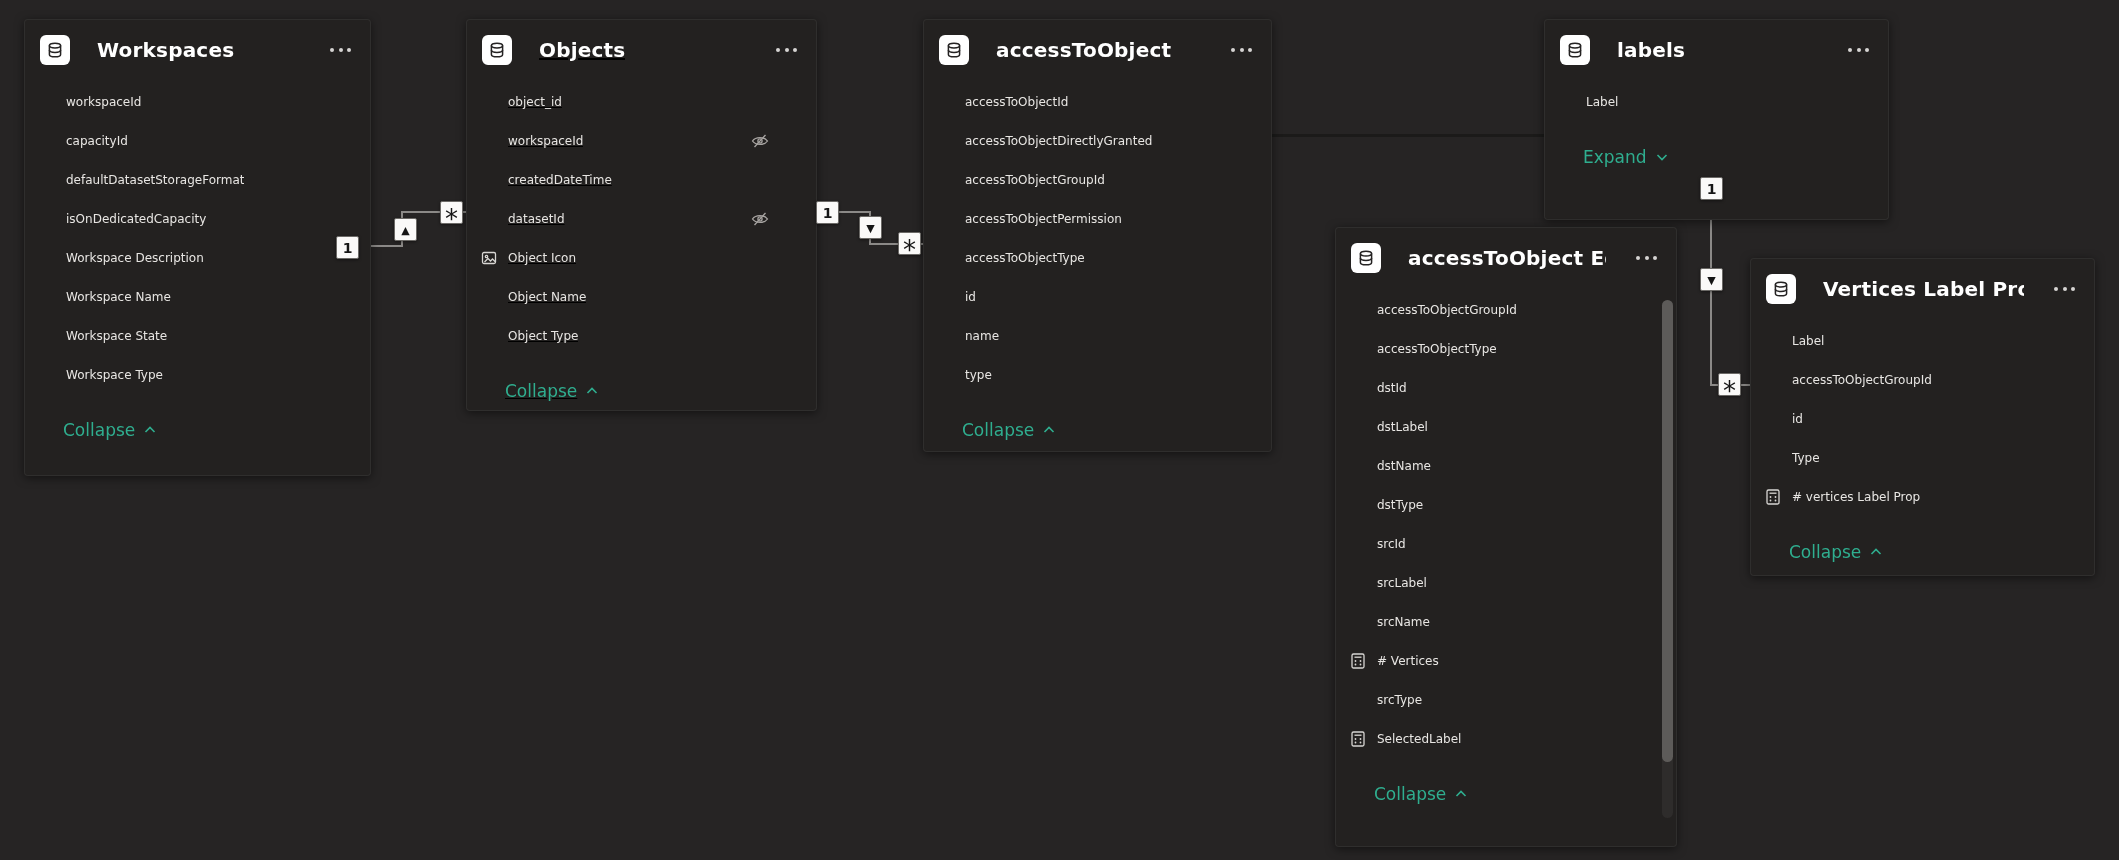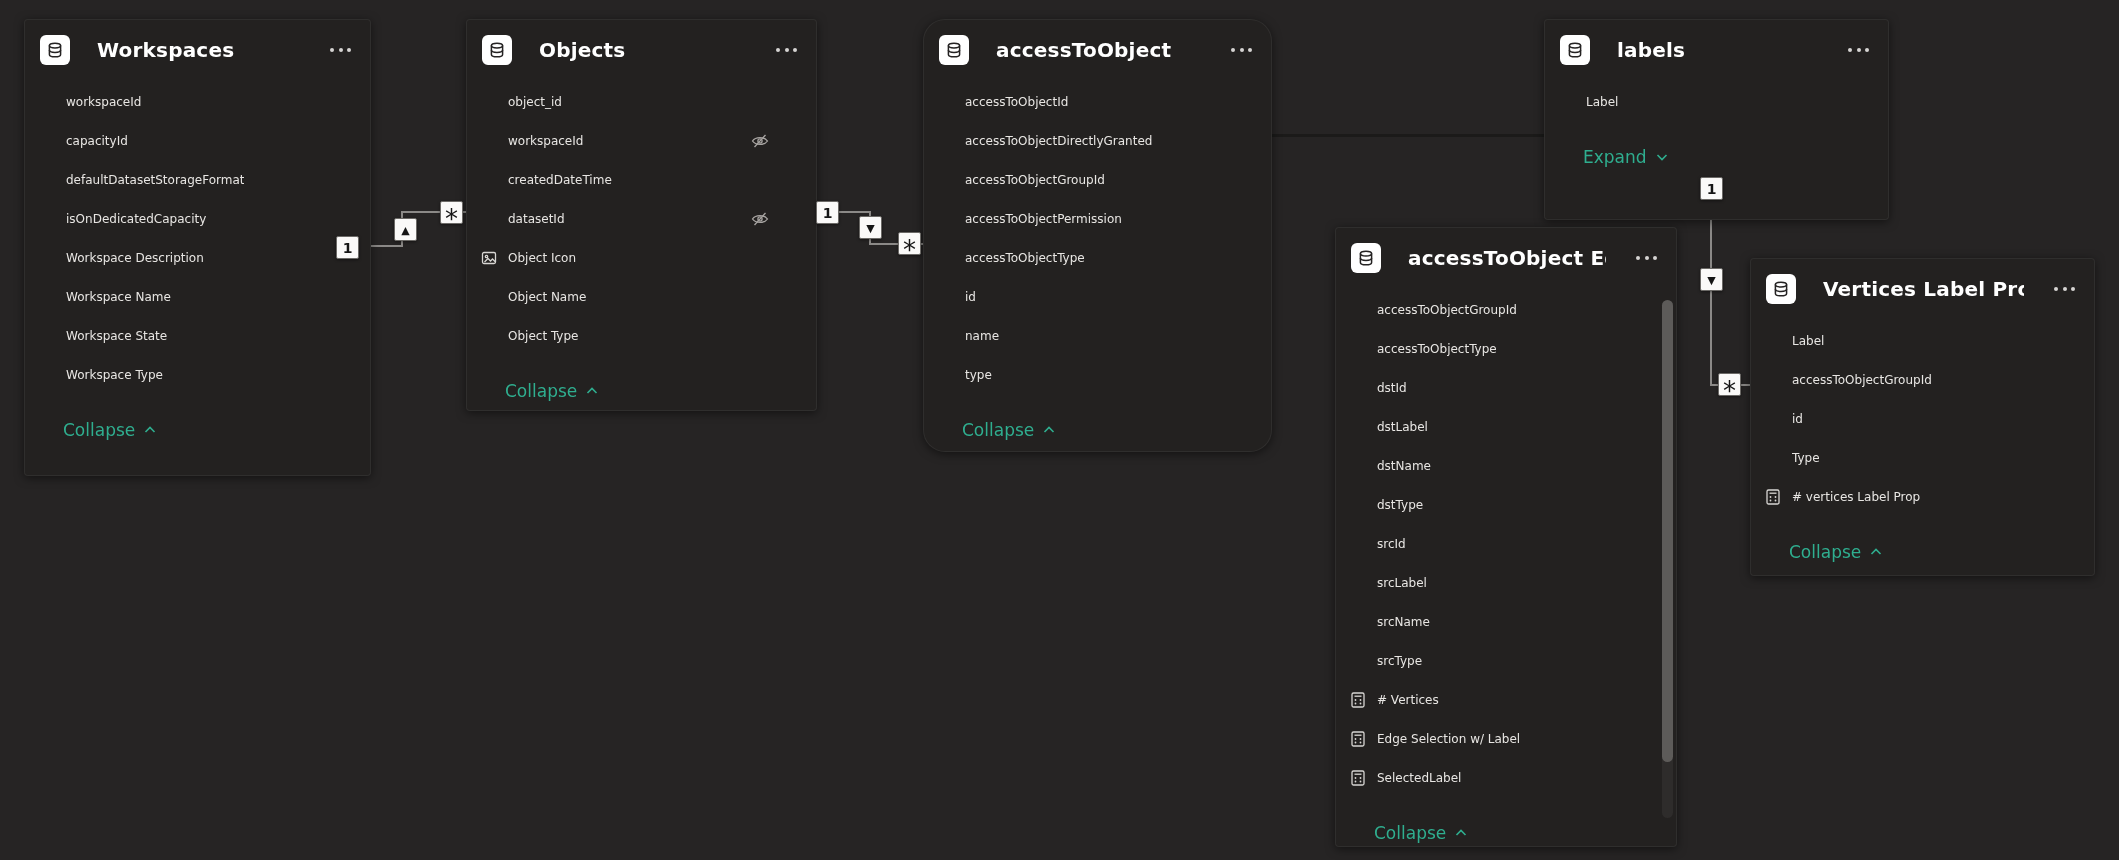--- a/index.html
+++ b/index.html
@@ -137,21 +137,21 @@
   <div class="footer">
     <span class="footer-label">Collapse</span>
     <span class="chev">
         <svg width="12" height="8" viewBox="0 0 12 8" fill="none" stroke="#2fae8f" stroke-width="1.6">
           <polyline points="1.5,6 6,1.5 10.5,6"></polyline>
         </svg>
       </span>
   </div>
 </div>
 
-<div class="card" style="left:466px;top:19px;width:351px;height:392px;">
+<div class="card" style="left:466px;top:19px;width:351px;height:392px;text-decoration:underline;">
   <div class="card-header">
     <span class="table-icon">
       <svg width="18" height="18" viewBox="0 0 18 18" fill="none" stroke="#252323" stroke-width="1.5">
           <ellipse cx="9" cy="4.6" rx="5.6" ry="2.4"></ellipse>
           <path d="M3.4 4.6v8.8c0 1.3 2.5 2.4 5.6 2.4s5.6-1.1 5.6-2.4V4.6"></path>
           <path d="M3.4 9c0 1.3 2.5 2.4 5.6 2.4s5.6-1.1 5.6-2.4"></path>
         </svg>
     </span>
     <span class="card-title">Objects</span>
     <span class="more-btn">
@@ -207,21 +207,21 @@
   <div class="footer">
     <span class="footer-label">Collapse</span>
     <span class="chev">
         <svg width="12" height="8" viewBox="0 0 12 8" fill="none" stroke="#2fae8f" stroke-width="1.6">
           <polyline points="1.5,6 6,1.5 10.5,6"></polyline>
         </svg>
       </span>
   </div>
 </div>
 
-<div class="card" style="left:923px;top:19px;width:349px;height:433px;border-radius:22px;">
+<div class="card" style="left:923px;top:19px;width:349px;height:433px;">
   <div class="card-header">
     <span class="table-icon">
       <svg width="18" height="18" viewBox="0 0 18 18" fill="none" stroke="#252323" stroke-width="1.5">
           <ellipse cx="9" cy="4.6" rx="5.6" ry="2.4"></ellipse>
           <path d="M3.4 4.6v8.8c0 1.3 2.5 2.4 5.6 2.4s5.6-1.1 5.6-2.4V4.6"></path>
           <path d="M3.4 9c0 1.3 2.5 2.4 5.6 2.4s5.6-1.1 5.6-2.4"></path>
         </svg>
     </span>
     <span class="card-title">accessToObject</span>
     <span class="more-btn">
@@ -333,117 +333,104 @@
         <span class="flabel">dstType</span>
       </div>
     <div class="field">
         <span class="flabel">srcId</span>
       </div>
     <div class="field">
         <span class="flabel">srcLabel</span>
       </div>
     <div class="field">
         <span class="flabel">srcName</span>
-      </div>
-    <div class="field">
-        <span class="flabel">srcType</span>
       </div>
     <div class="field">
       <span class="gutter-icon">
           <svg width="18" height="18" viewBox="0 0 18 18" fill="none" stroke="#d8d6d3" stroke-width="1.3">
             <rect x="3" y="2" width="12" height="14" rx="1.5"></rect>
             <line x1="5.5" y1="5.2" x2="12.5" y2="5.2"></line>
             <circle cx="6.5" cy="9" r="0.9" fill="#d8d6d3" stroke="none"></circle>
             <circle cx="11.5" cy="9" r="0.9" fill="#d8d6d3" stroke="none"></circle>
             <circle cx="6.5" cy="12.5" r="0.9" fill="#d8d6d3" stroke="none"></circle>
             <circle cx="11.5" cy="12.5" r="0.9" fill="#d8d6d3" stroke="none"></circle>
           </svg>
         </span>
       <span class="flabel"># Vertices</span>
     </div>
     <div class="field">
+        <span class="flabel">srcType</span>
+      </div>
+    <div class="field">
       <span class="gutter-icon">
           <svg width="18" height="18" viewBox="0 0 18 18" fill="none" stroke="#d8d6d3" stroke-width="1.3">
             <rect x="3" y="2" width="12" height="14" rx="1.5"></rect>
             <line x1="5.5" y1="5.2" x2="12.5" y2="5.2"></line>
             <circle cx="6.5" cy="9" r="0.9" fill="#d8d6d3" stroke="none"></circle>
             <circle cx="11.5" cy="9" r="0.9" fill="#d8d6d3" stroke="none"></circle>
             <circle cx="6.5" cy="12.5" r="0.9" fill="#d8d6d3" stroke="none"></circle>
             <circle cx="11.5" cy="12.5" r="0.9" fill="#d8d6d3" stroke="none"></circle>
           </svg>
         </span>
-      <span class="flabel">Edge Selection w/ Label</span>
-    </div>
+      <span class="flabel">SelectedLabel</span>
+    </div>
+  </div>
+  <div class="footer">
+    <span class="footer-label">Collapse</span>
+    <span class="chev">
+        <svg width="12" height="8" viewBox="0 0 12 8" fill="none" stroke="#2fae8f" stroke-width="1.6">
+          <polyline points="1.5,6 6,1.5 10.5,6"></polyline>
+        </svg>
+      </span>
+  </div>
+  <div class="scrollbar">
+      <div class="thumb"></div>
+    </div>
+</div>
+
+<div class="card" style="left:1750px;top:258px;width:345px;height:318px;">
+  <div class="card-header">
+    <span class="table-icon">
+      <svg width="18" height="18" viewBox="0 0 18 18" fill="none" stroke="#252323" stroke-width="1.5">
+          <ellipse cx="9" cy="4.6" rx="5.6" ry="2.4"></ellipse>
+          <path d="M3.4 4.6v8.8c0 1.3 2.5 2.4 5.6 2.4s5.6-1.1 5.6-2.4V4.6"></path>
+          <path d="M3.4 9c0 1.3 2.5 2.4 5.6 2.4s5.6-1.1 5.6-2.4"></path>
+        </svg>
+    </span>
+    <span class="card-title">Vertices Label Prop</span>
+    <span class="more-btn">
+        <i></i>
+        <i></i>
+        <i></i>
+      </span>
+  </div>
+  <div class="fields">
+    <div class="field">
+        <span class="flabel">Label</span>
+      </div>
+    <div class="field">
+        <span class="flabel">accessToObjectGroupId</span>
+      </div>
+    <div class="field">
+        <span class="flabel">id</span>
+      </div>
+    <div class="field">
+        <span class="flabel">Type</span>
+      </div>
     <div class="field">
       <span class="gutter-icon">
           <svg width="18" height="18" viewBox="0 0 18 18" fill="none" stroke="#d8d6d3" stroke-width="1.3">
             <rect x="3" y="2" width="12" height="14" rx="1.5"></rect>
             <line x1="5.5" y1="5.2" x2="12.5" y2="5.2"></line>
             <circle cx="6.5" cy="9" r="0.9" fill="#d8d6d3" stroke="none"></circle>
             <circle cx="11.5" cy="9" r="0.9" fill="#d8d6d3" stroke="none"></circle>
             <circle cx="6.5" cy="12.5" r="0.9" fill="#d8d6d3" stroke="none"></circle>
             <circle cx="11.5" cy="12.5" r="0.9" fill="#d8d6d3" stroke="none"></circle>
           </svg>
         </span>
-      <span class="flabel">SelectedLabel</span>
-    </div>
-  </div>
-  <div class="footer">
-    <span class="footer-label">Collapse</span>
-    <span class="chev">
-        <svg width="12" height="8" viewBox="0 0 12 8" fill="none" stroke="#2fae8f" stroke-width="1.6">
-          <polyline points="1.5,6 6,1.5 10.5,6"></polyline>
-        </svg>
-      </span>
-  </div>
-  <div class="scrollbar">
-      <div class="thumb"></div>
-    </div>
-</div>
-
-<div class="card" style="left:1750px;top:258px;width:345px;height:318px;">
-  <div class="card-header">
-    <span class="table-icon">
-      <svg width="18" height="18" viewBox="0 0 18 18" fill="none" stroke="#252323" stroke-width="1.5">
-          <ellipse cx="9" cy="4.6" rx="5.6" ry="2.4"></ellipse>
-          <path d="M3.4 4.6v8.8c0 1.3 2.5 2.4 5.6 2.4s5.6-1.1 5.6-2.4V4.6"></path>
-          <path d="M3.4 9c0 1.3 2.5 2.4 5.6 2.4s5.6-1.1 5.6-2.4"></path>
-        </svg>
-    </span>
-    <span class="card-title">Vertices Label Prop</span>
-    <span class="more-btn">
-        <i></i>
-        <i></i>
-        <i></i>
-      </span>
-  </div>
-  <div class="fields">
-    <div class="field">
-        <span class="flabel">Label</span>
-      </div>
-    <div class="field">
-        <span class="flabel">accessToObjectGroupId</span>
-      </div>
-    <div class="field">
-        <span class="flabel">id</span>
-      </div>
-    <div class="field">
-        <span class="flabel">Type</span>
-      </div>
-    <div class="field">
-      <span class="gutter-icon">
-          <svg width="18" height="18" viewBox="0 0 18 18" fill="none" stroke="#d8d6d3" stroke-width="1.3">
-            <rect x="3" y="2" width="12" height="14" rx="1.5"></rect>
-            <line x1="5.5" y1="5.2" x2="12.5" y2="5.2"></line>
-            <circle cx="6.5" cy="9" r="0.9" fill="#d8d6d3" stroke="none"></circle>
-            <circle cx="11.5" cy="9" r="0.9" fill="#d8d6d3" stroke="none"></circle>
-            <circle cx="6.5" cy="12.5" r="0.9" fill="#d8d6d3" stroke="none"></circle>
-            <circle cx="11.5" cy="12.5" r="0.9" fill="#d8d6d3" stroke="none"></circle>
-          </svg>
-        </span>
       <span class="flabel"># vertices Label Prop</span>
     </div>
   </div>
   <div class="footer">
     <span class="footer-label">Collapse</span>
     <span class="chev">
         <svg width="12" height="8" viewBox="0 0 12 8" fill="none" stroke="#2fae8f" stroke-width="1.6">
           <polyline points="1.5,6 6,1.5 10.5,6"></polyline>
         </svg>
       </span>

